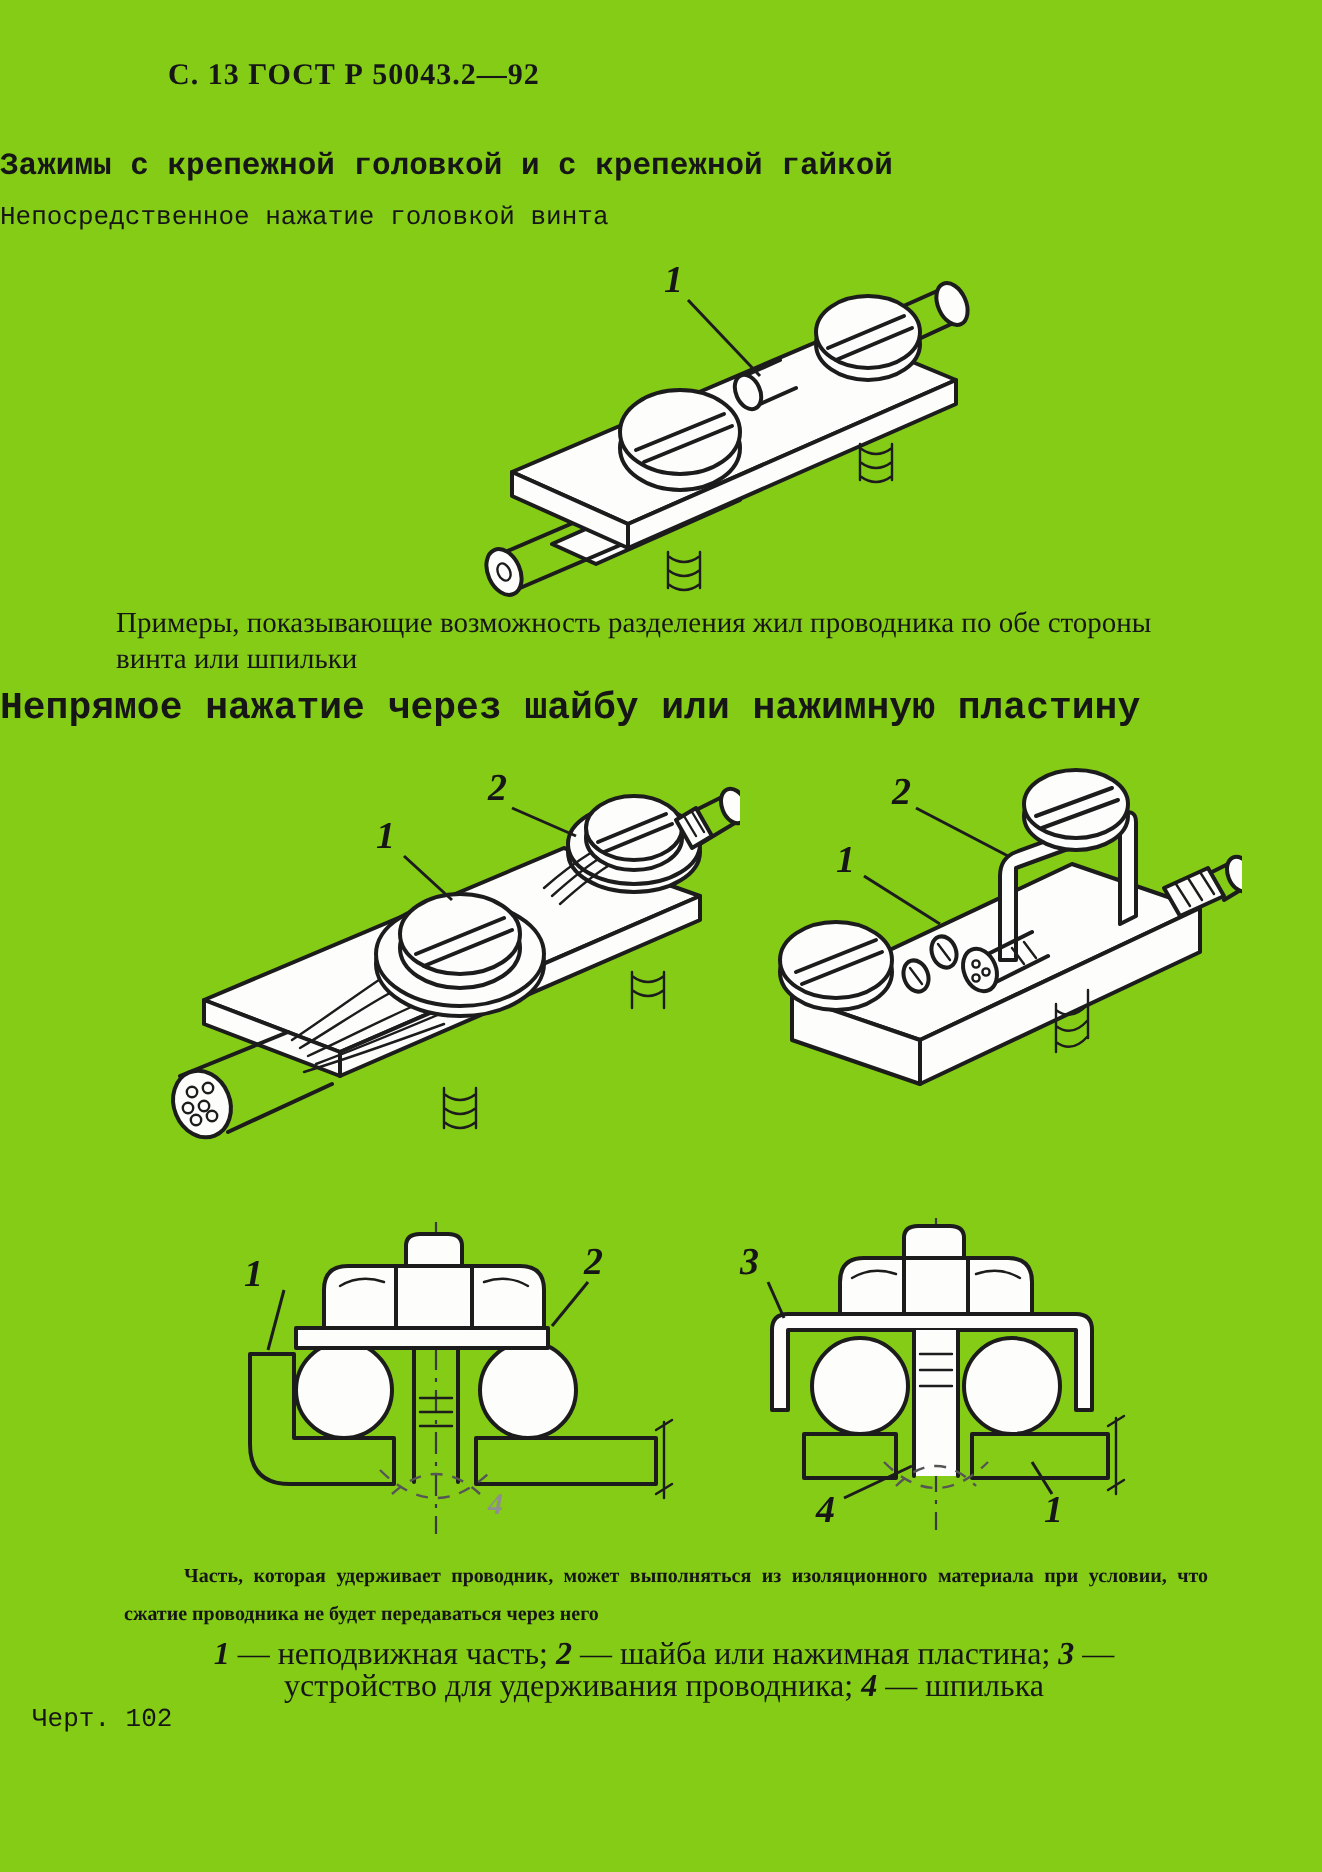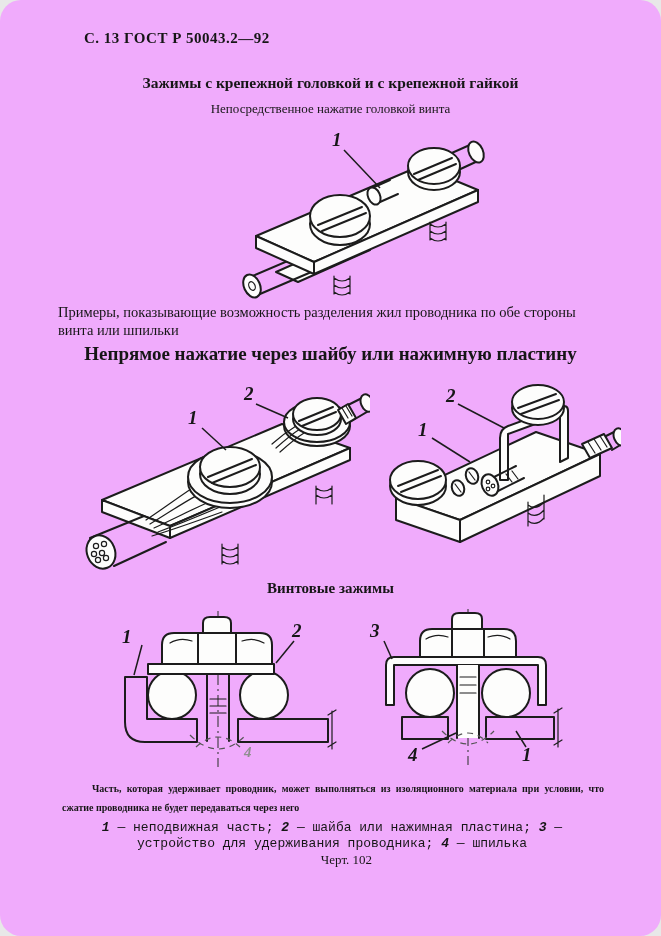--- a/index.html
+++ b/index.html
@@ -1,28 +1,28 @@
 <!DOCTYPE html>
 <html><head>
 <meta charset="utf-8">
 <style>
   html,body{margin:0;padding:0;background:#e8e8e8;}
-  .page{position:relative;width:661px;height:936px;background:#f0abfc;margin:0 auto;
-        font-family:"Liberation Serif",serif;color:#161616;overflow:hidden;border-radius:21px;}
+  .page{position:relative;width:661px;height:936px;background:#84cc16;margin:0 auto;
+        font-family:"Liberation Serif",serif;color:#161616;overflow:hidden;}
   .abs{position:absolute;}
-  .center{left:0;width:661px;text-align:center;}
+  .center{left:0;width:661px;font-family:Liberation Mono, monospace;}
   .hdr{left:84px;top:30px;font-size:15px;font-weight:bold;letter-spacing:.5px;}
   .title{top:74px;font-size:15.5px;font-weight:bold;}
   .sub1{top:101px;font-size:13px;}
   .examples{left:58px;top:303px;width:552px;font-size:14.5px;line-height:18px;}
   .sub2{top:343px;font-size:19px;font-weight:bold;}
   .sub3{top:580px;font-size:15px;font-weight:bold;}
   .note{left:62px;top:779px;width:542px;font-size:10px;line-height:19px;
         text-align:justify;text-indent:30px;font-weight:600;}
-  .legend{left:73px;top:820px;width:518px;text-align:center;font-size:13px;line-height:16px;font-family:Liberation Mono, monospace;}
+  .legend{left:73px;top:820px;width:518px;text-align:center;font-size:16px;line-height:16px;}
   .lg-num{font-style:italic;font-weight:bold;}
   .cher{top:852px;font-size:13px;margin-left:16px;}
   svg{display:block;}
   .ln{stroke:#1c1c1c;stroke-width:2;fill:none;stroke-linecap:round;stroke-linejoin:round;}
   .th{stroke:#1c1c1c;stroke-width:1.2;fill:none;stroke-linecap:round;}
   .wh{fill:#fdfdfc;}
   .fig-lbl{font:italic bold 19px "Liberation Serif",serif;fill:#161616;}
   .fig-lbl-faint{font:italic bold 15px "Liberation Serif",serif;fill:#8f8f8f;}
   .ldr{stroke:#1c1c1c;stroke-width:1.5;fill:none;}
   .dash{stroke:#3a3a3a;stroke-width:1.1;fill:none;stroke-dasharray:11 4 2 4;}
@@ -179,21 +179,20 @@
     </g>
     <g>
       <path class="th" d="M162,120 v24 M178,113 v24 M162,123 q8,6 16,-3 M162,131 q8,6 16,-3 M162,139 q8,6 16,-3"></path>
     </g>
     <path class="ldr" d="M92,22 L138,46"></path>
     <text class="fig-lbl" x="80" y="20">2</text>
     <path class="ldr" d="M66,56 L104,80"></path>
     <text class="fig-lbl" x="52" y="54">1</text>
   </svg>
 
-  <div class="abs center sub3">Винтовые зажимы</div>
 
   <svg class="abs" style="left:100px;top:607px" width="240" height="165" viewBox="0 0 240 165">
     <defs>
       <pattern id="h4" width="7" height="7" patternUnits="userSpaceOnUse" patternTransform="rotate(45)">
         <rect width="7" height="7" fill="#fdfdfc"></rect>
         <line x1="0" y1="0" x2="0" y2="7" stroke="#2e2e2e" stroke-width="1.3"></line>
       </pattern>
     </defs>
     <path class="dash" d="M118,4 V160"></path>
     <g>

